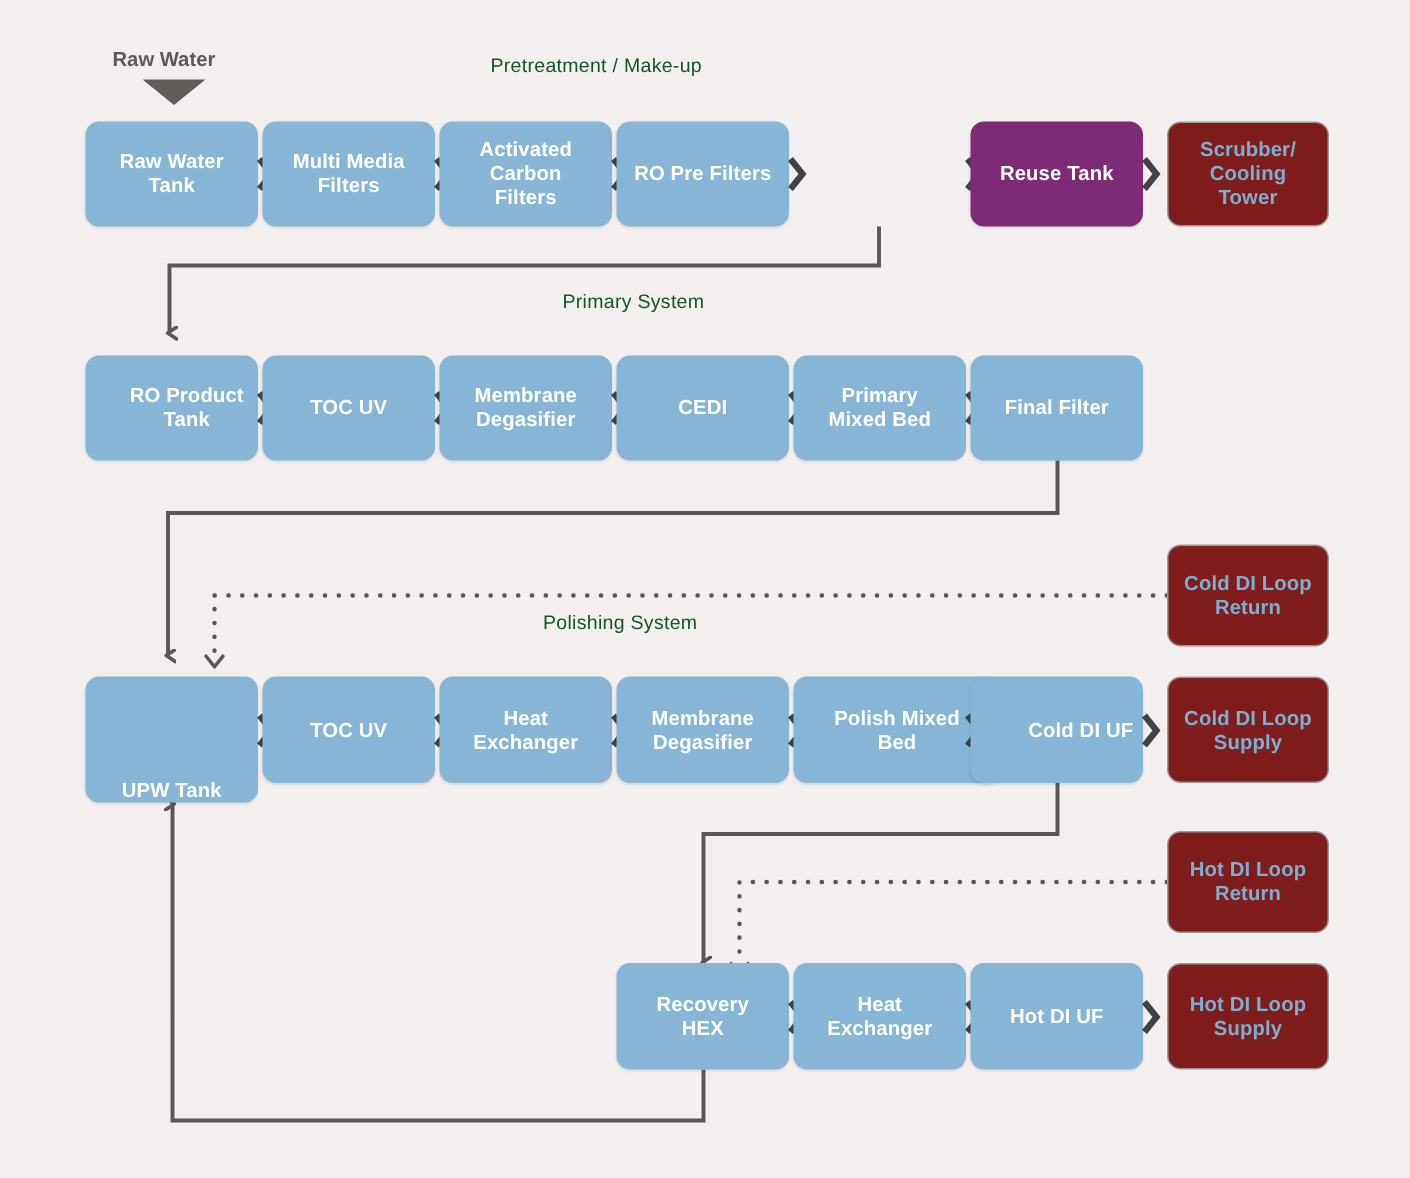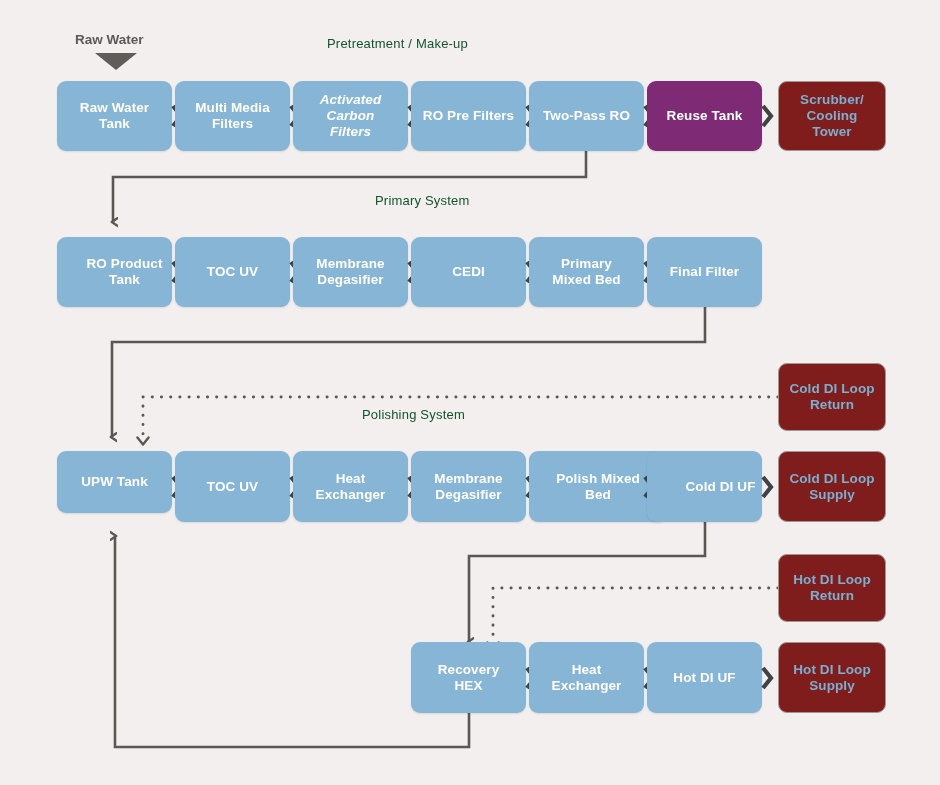--- a/index.html
+++ b/index.html
@@ -138,41 +138,38 @@
 
   <div class="node filled" style="left:175px;top:81px;width:115px;height:70px;">
     <span class="lbl">Multi Media<br>Filters</span>
   </div>
   <div class="chev" style="left:288px;top:104px;">
     <svg width="14" height="24" viewBox="0 0 14 24">
         <path d="M3,2 L11,12 L3,22" fill="none" stroke="#3f4348" stroke-width="4.2"></path>
       </svg>
   </div>
 
-  <div class="node filled" style="left:293px;top:81px;width:115px;height:70px;font-style:italic;">
+  <div class="node filled" style="left:293px;top:81px;width:115px;height:70px;">
     <span class="lbl">Activated<br>Carbon<br>Filters</span>
   </div>
   <div class="chev" style="left:406px;top:104px;">
     <svg width="14" height="24" viewBox="0 0 14 24">
         <path d="M3,2 L11,12 L3,22" fill="none" stroke="#3f4348" stroke-width="4.2"></path>
       </svg>
   </div>
 
   <div class="node filled" style="left:411px;top:81px;width:115px;height:70px;">
     <span class="lbl">RO Pre Filters</span>
   </div>
   <div class="chev" style="left:524px;top:104px;">
     <svg width="14" height="24" viewBox="0 0 14 24">
         <path d="M3,2 L11,12 L3,22" fill="none" stroke="#3f4348" stroke-width="4.2"></path>
       </svg>
   </div>
 
-  <div class="node filled" style="left:529px;top:81px;width:115px;height:70px;">
-    <span class="lbl">Two-Pass RO</span>
-  </div>
   <div class="chev" style="left:642px;top:104px;">
     <svg width="14" height="24" viewBox="0 0 14 24">
         <path d="M3,2 L11,12 L3,22" fill="none" stroke="#3f4348" stroke-width="4.2"></path>
       </svg>
   </div>
 
   <div class="node accent" style="left:647px;top:81px;width:115px;height:70px;">
     <span class="lbl">Reuse Tank</span>
   </div>
   <div class="chev" style="left:760px;top:104px;">
@@ -234,21 +231,21 @@
     <span class="lbl">Final Filter</span>
   </div>
 
   <div class="node outline" style="left:778px;top:363px;width:108px;height:68px;">
     <span class="lbl">Cold DI Loop<br>Return</span>
   </div>
   <div class="node outline" style="left:778px;top:554px;width:108px;height:68px;">
     <span class="lbl">Hot DI Loop<br>Return</span>
   </div>
 
-  <div class="node filled" style="left:57px;top:451px;width:115px;height:62px;">
+  <div class="node filled" style="left:57px;top:451px;width:115px;height:84px;align-items:flex-end;">
     <span class="lbl">UPW Tank</span>
   </div>
   <div class="chev" style="left:170px;top:475px;">
     <svg width="14" height="24" viewBox="0 0 14 24">
         <path d="M3,2 L11,12 L3,22" fill="none" stroke="#3f4348" stroke-width="4.2"></path>
       </svg>
   </div>
 
   <div class="node filled" style="left:175px;top:451px;width:115px;height:71px;">
     <span class="lbl">TOC UV</span>

